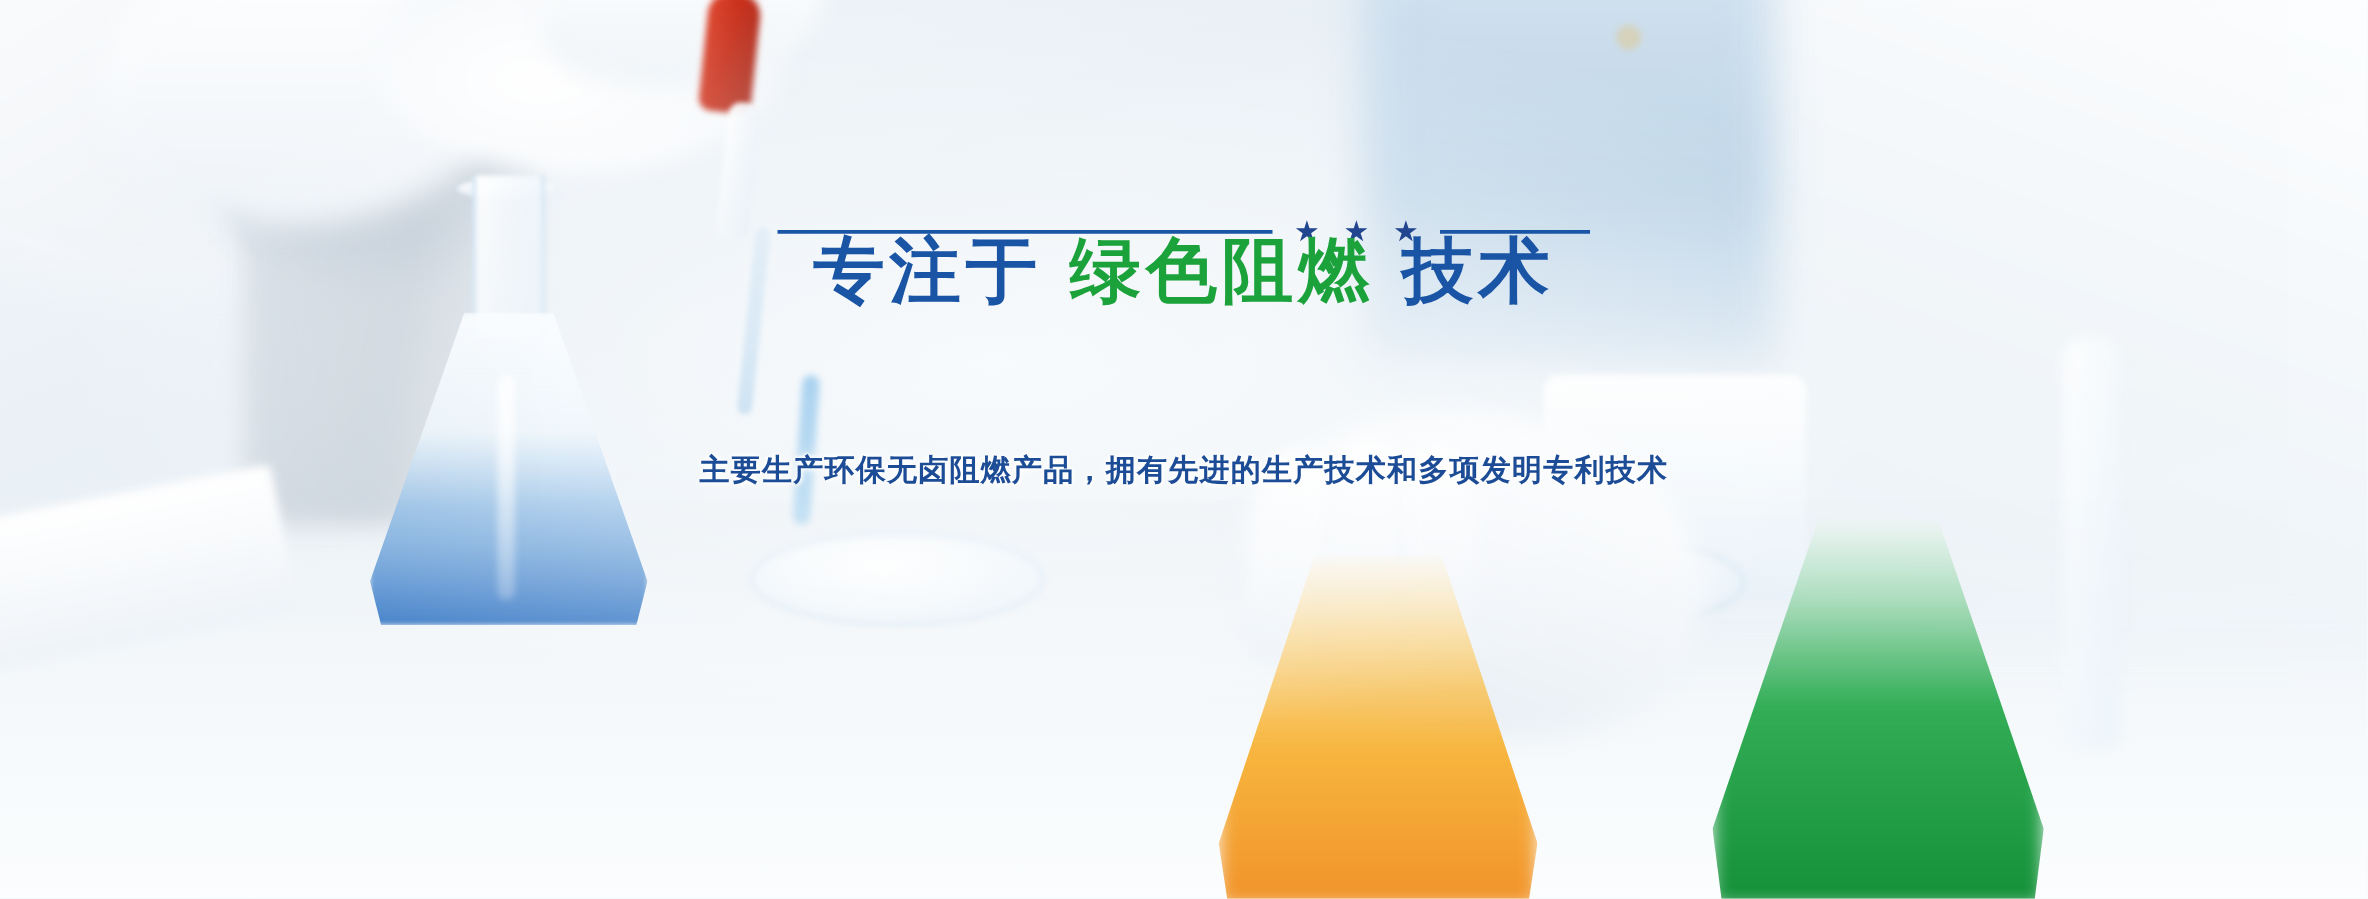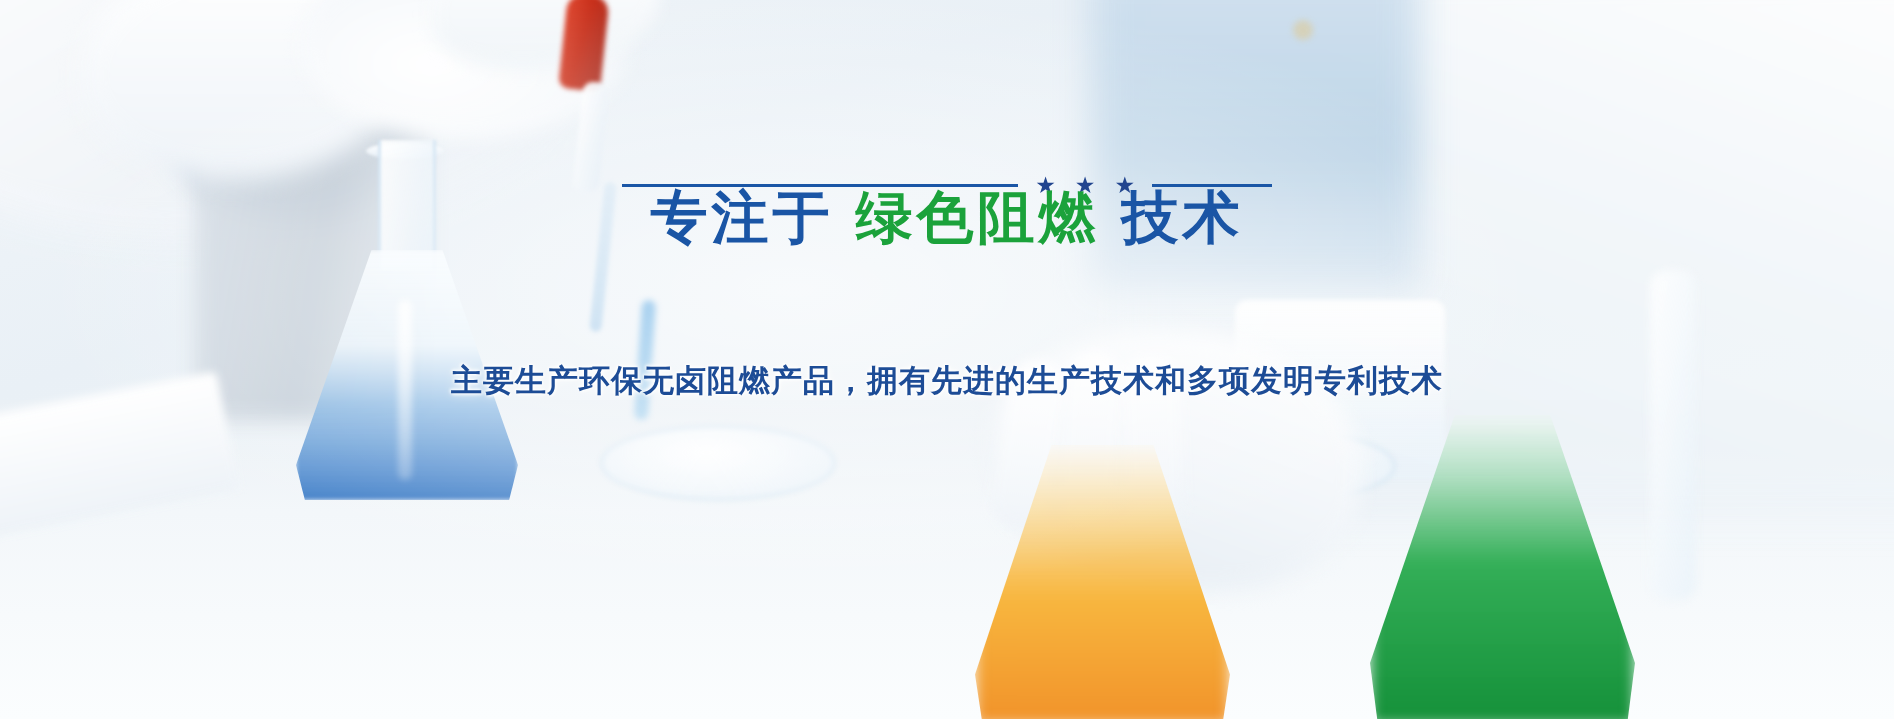--- a/index.html
+++ b/index.html
@@ -336,21 +336,21 @@
     font-family: "Liberation Sans", sans-serif;
   }
 
   .subtitle-cn {
     position: absolute;
     top: 360px;
     left: 50%;
     transform: translateX(-50%);
     white-space: nowrap;
     color: #1d4c96;
-    font-size: 31px;
+    font-size: 24px;
     font-weight: bold;
     letter-spacing: 1px;
     font-family: "DejaVu Sans", "Liberation Sans", sans-serif;
     text-shadow:
       0 0 5px rgba(255,255,255,.95),
       1px 1px 3px rgba(255,255,255,.95),
       -1px -1px 3px rgba(255,255,255,.95),
       0 0 12px rgba(255,255,255,.8);
   }
 </style>

